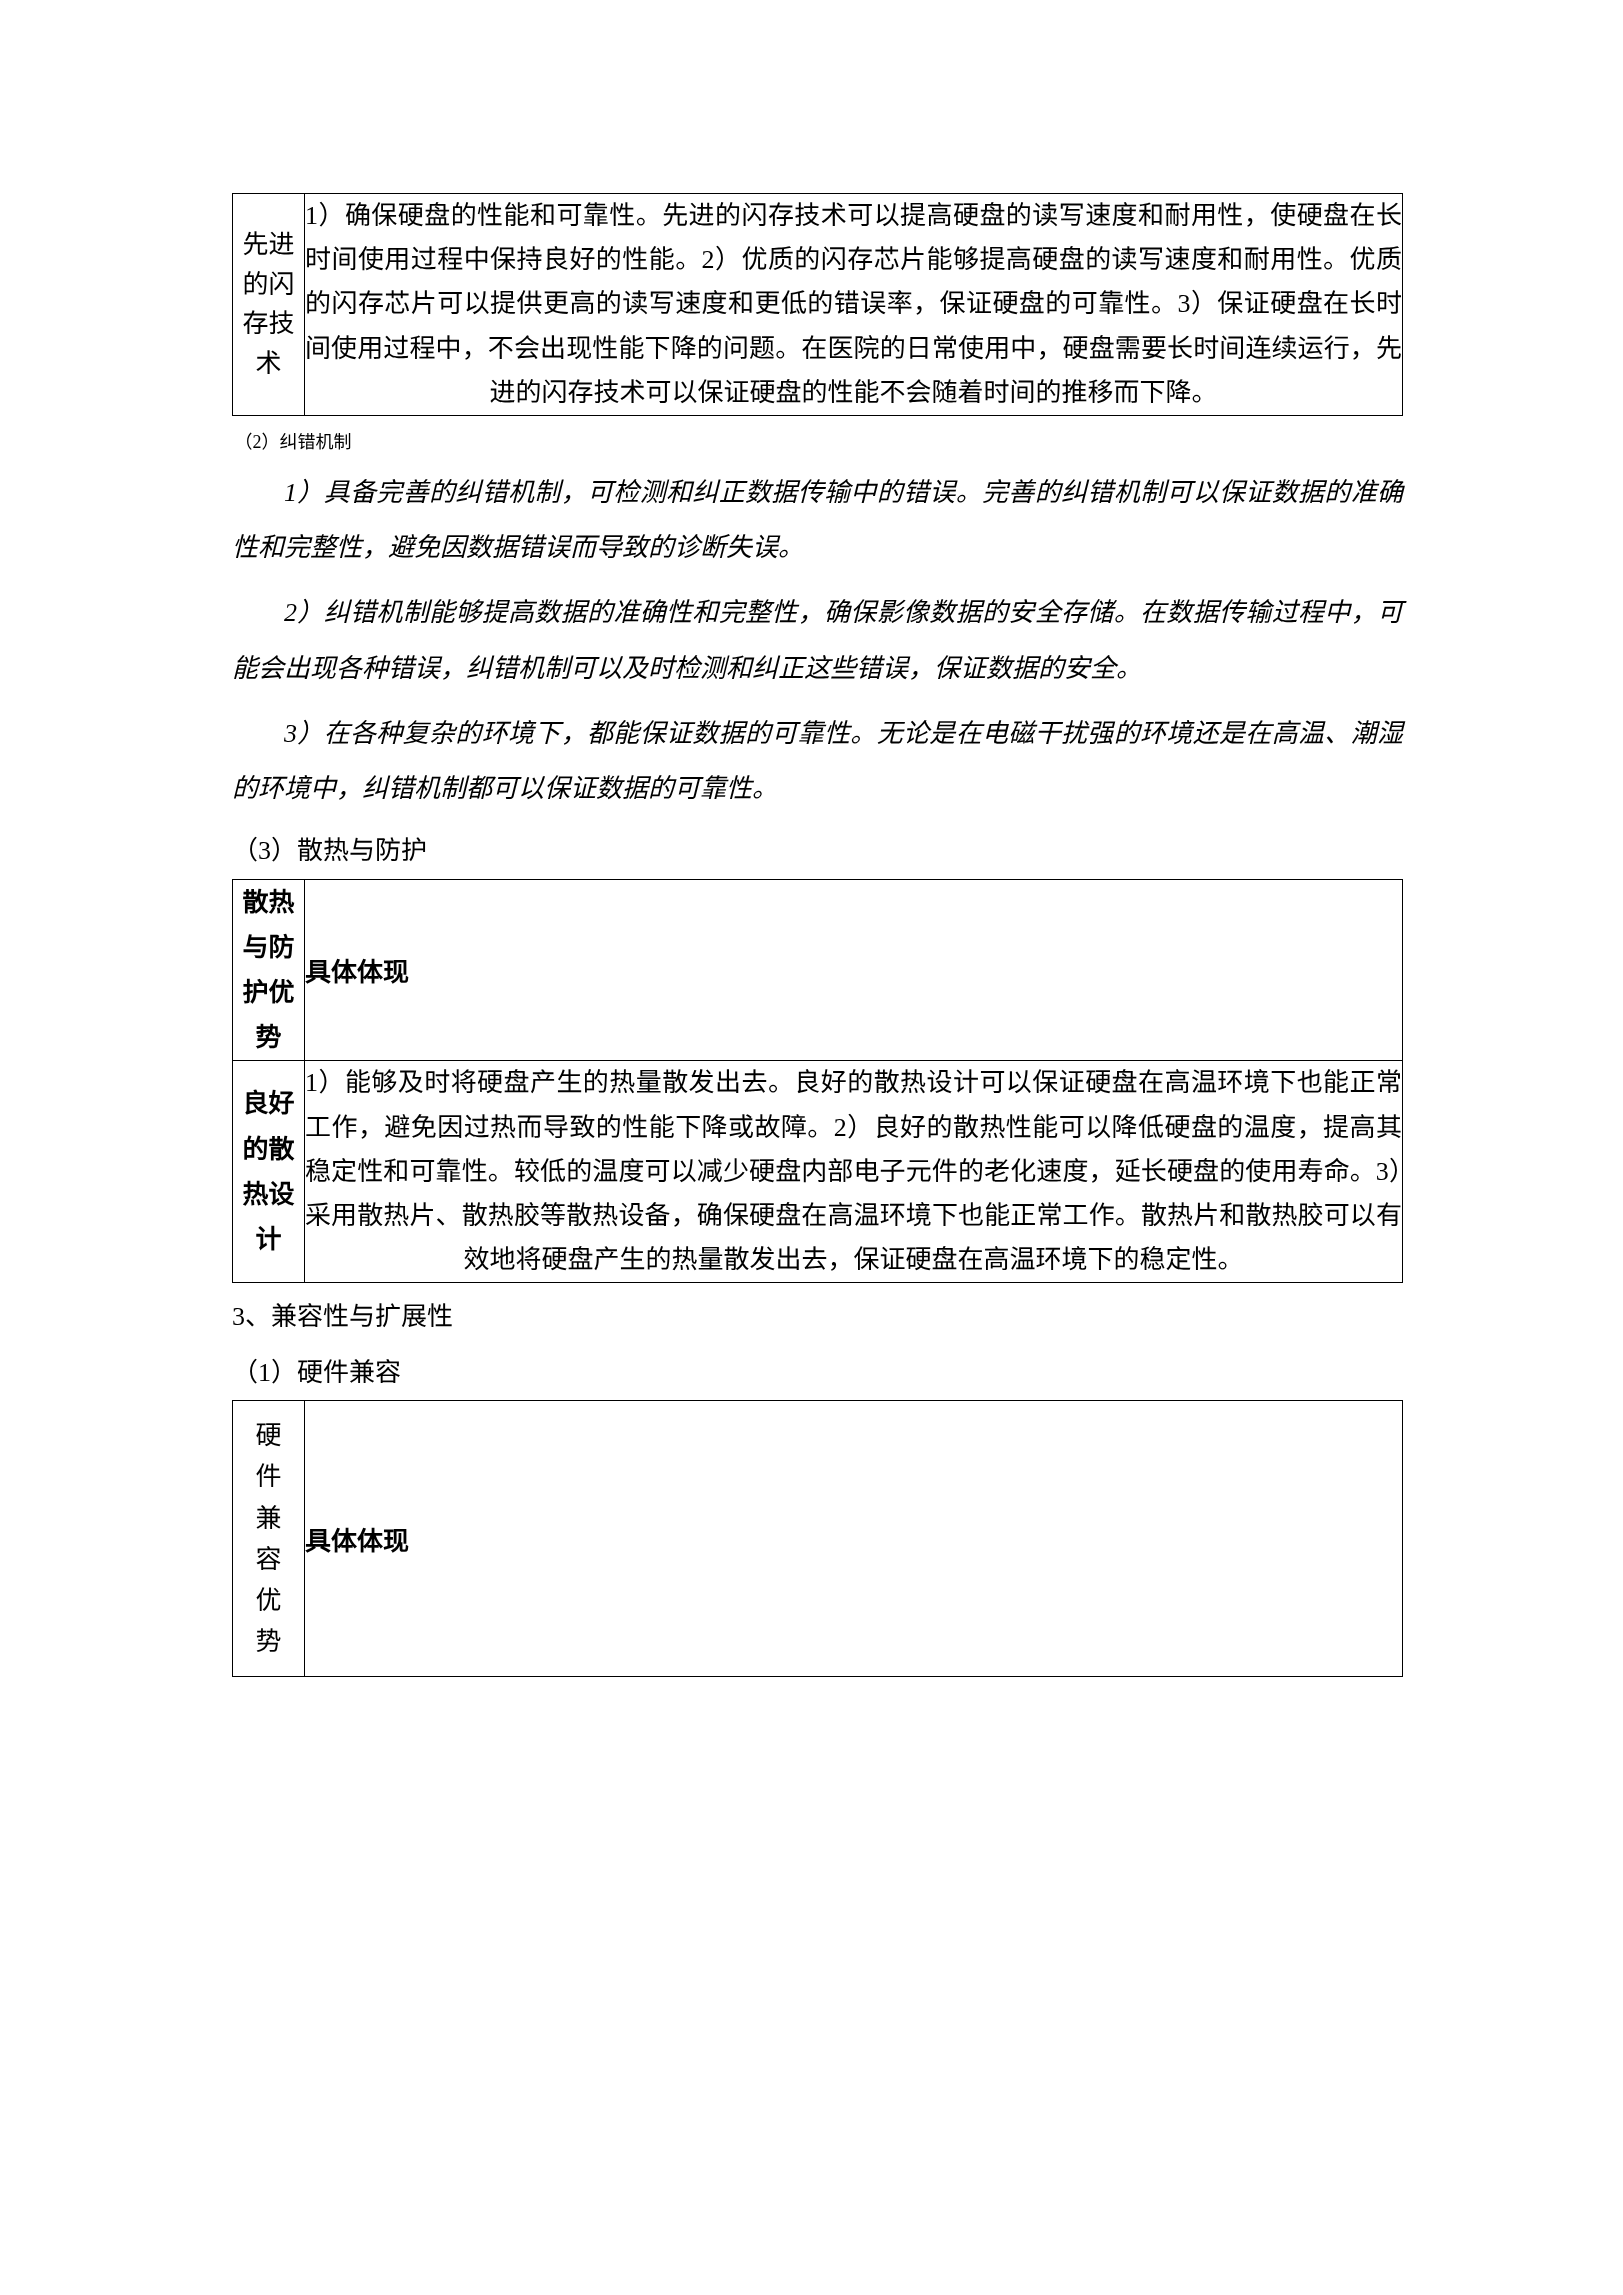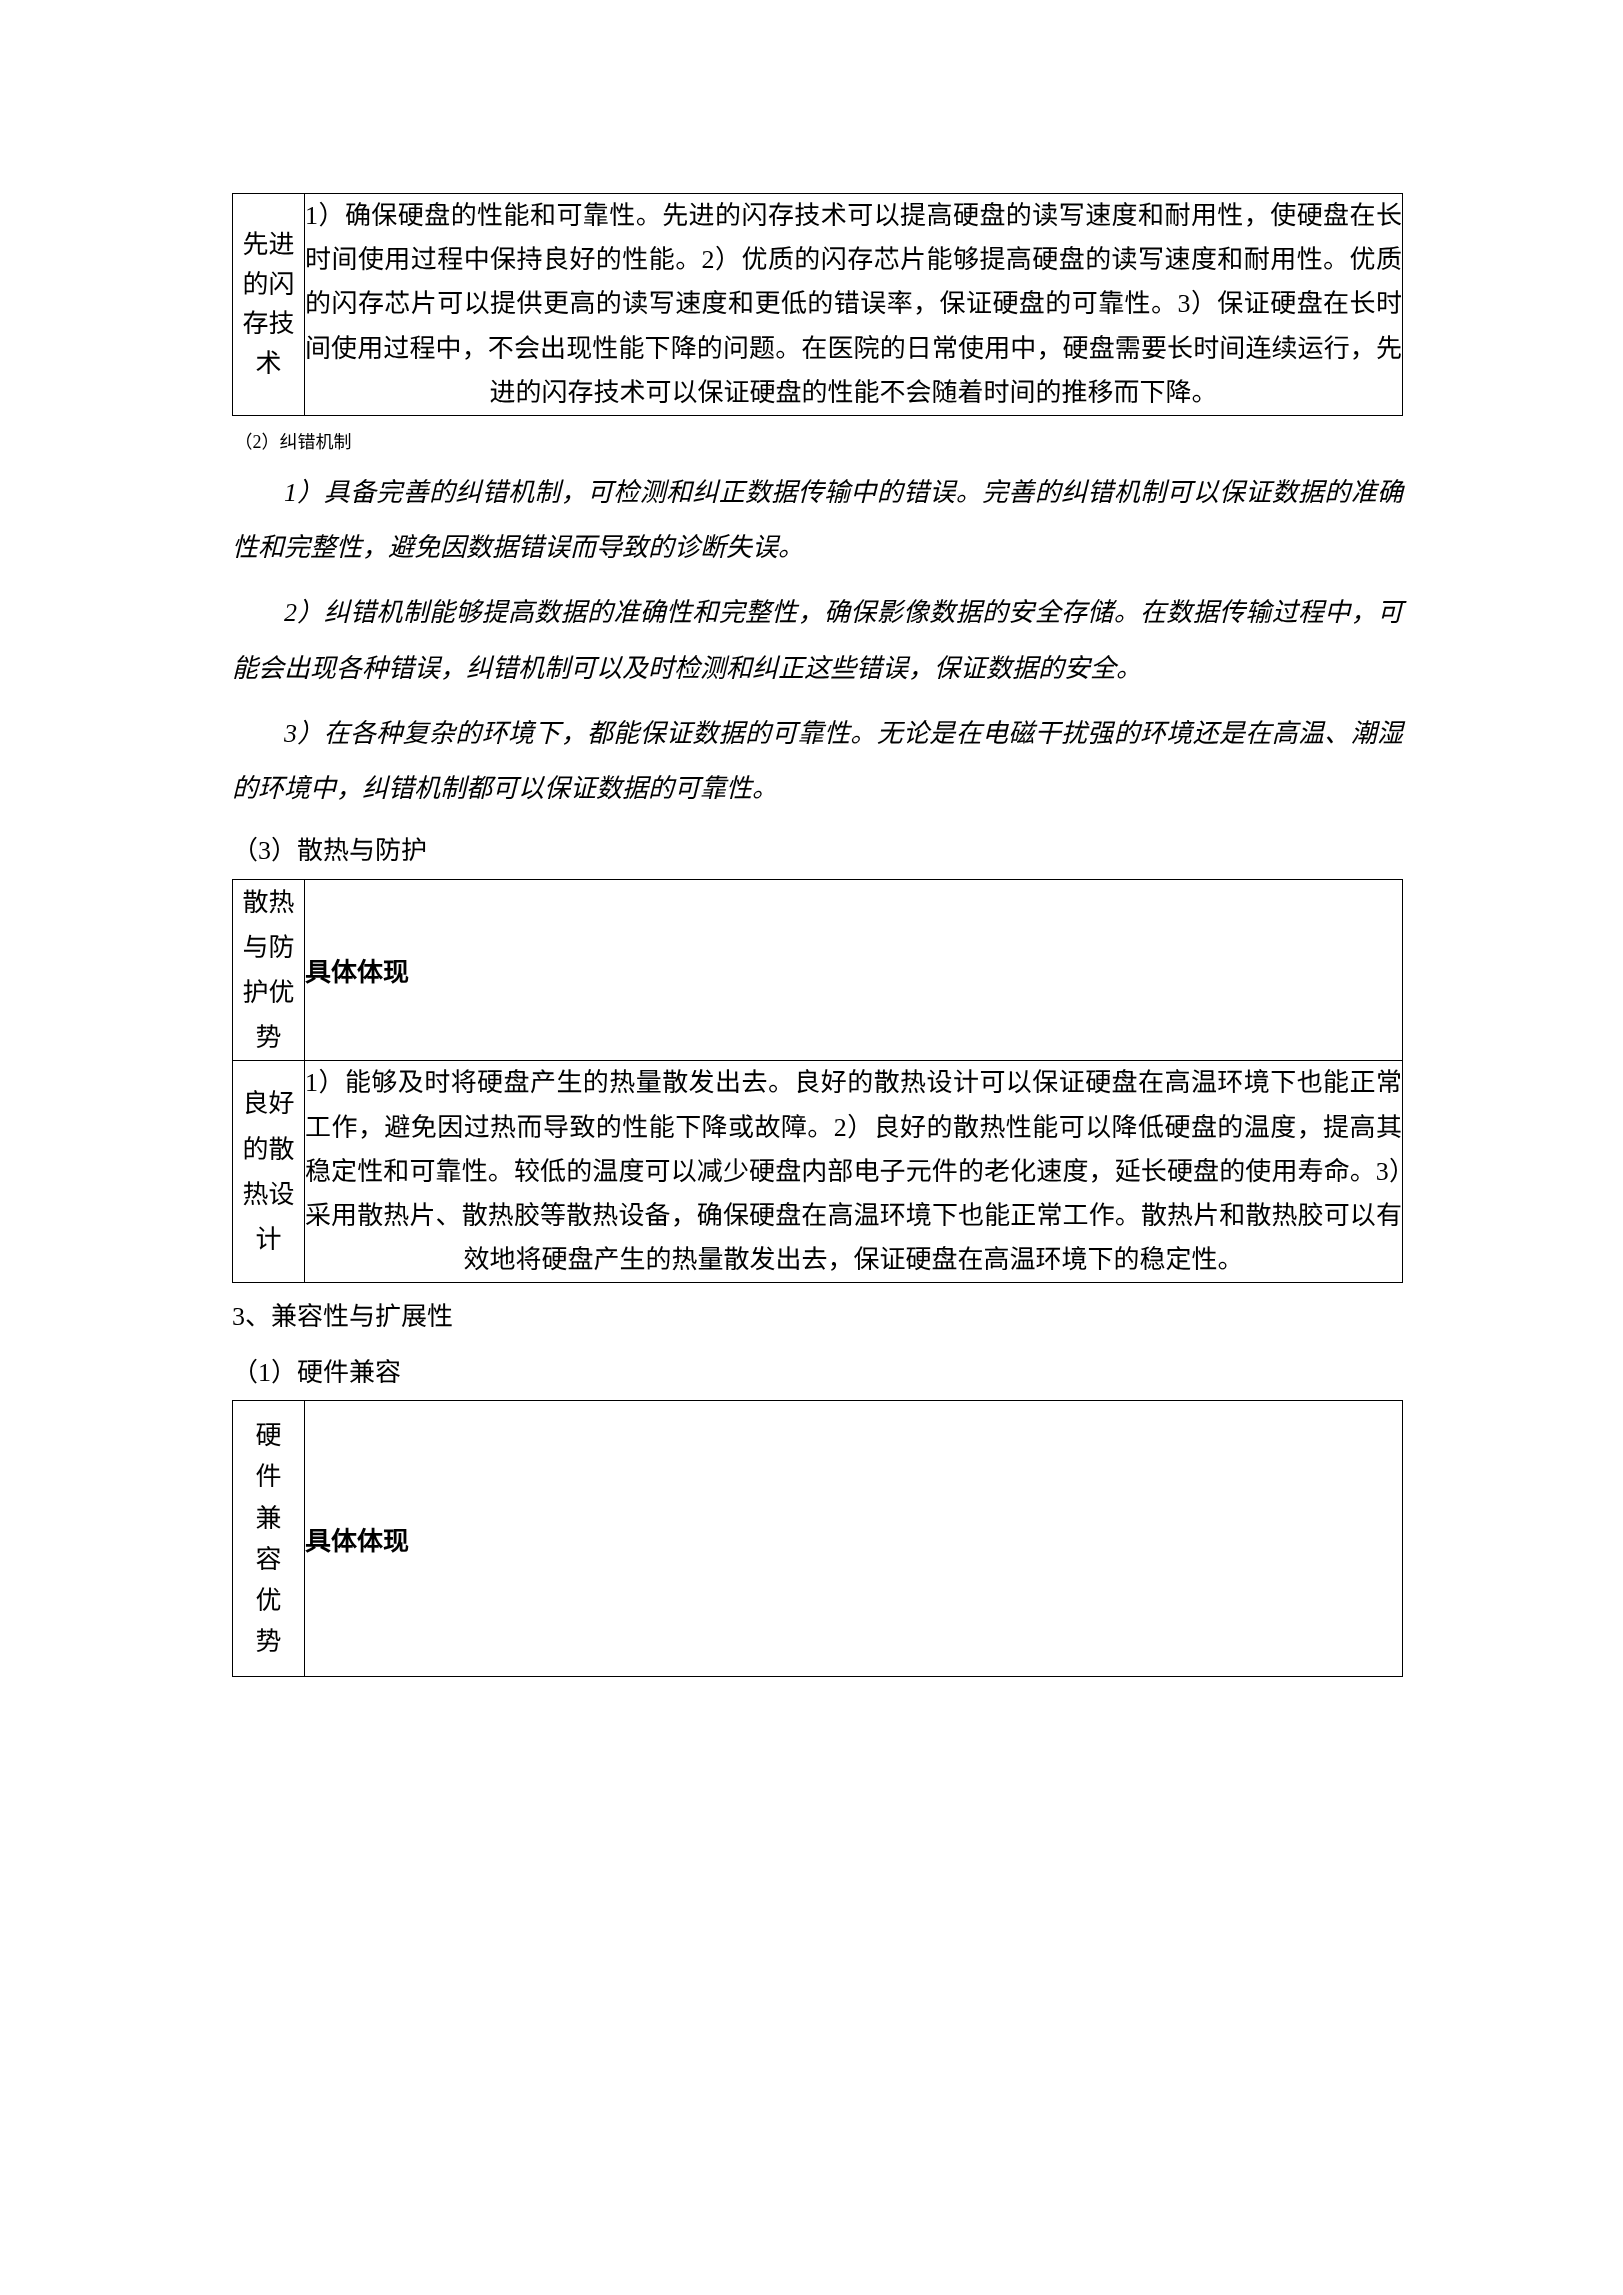--- a/index.html
+++ b/index.html
@@ -78,20 +78,21 @@
     font-size: 26px;
     line-height: 1.52;
     text-align: center;
   }
   .label-vert-wide {
     display: block;
     font-size: 26px;
     line-height: 1.74;
     text-align: center;
     letter-spacing: 0;
+    font-weight: bold;
   }
   .label-stack-char {
     display: block;
     font-size: 26px;
     line-height: 1.58;
     text-align: center;
   }
 
   
   p.heading-line {

